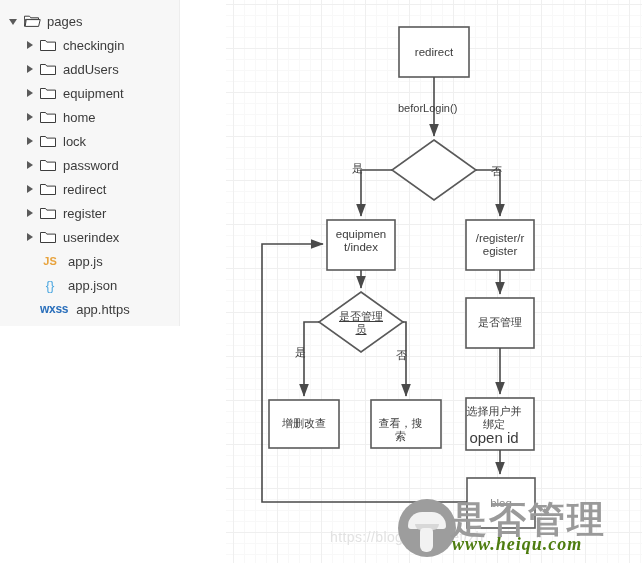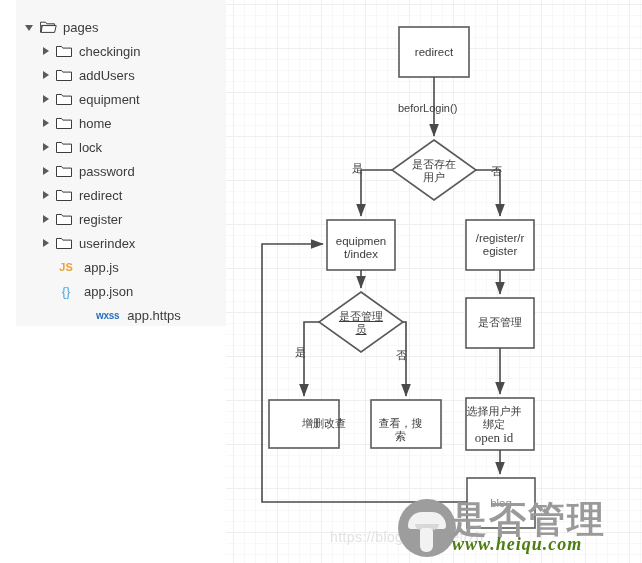--- a/index.html
+++ b/index.html
@@ -11,28 +11,28 @@
     width: 642px;
     height: 563px;
     font-family: "Liberation Sans", "DejaVu Sans", sans-serif;
     position: relative;
     overflow: hidden;
   }
 
   
   #file-explorer {
     position: absolute;
-    left: 16px;
+    left: 0;
     top: 0;
-    width: 220px;
+    width: 180px;
     height: 326px;
     background: #f7f7f7;
     border-right: 1px solid #ededed;
     box-sizing: border-box;
-    padding-top: 15px;
+    padding-top: 9px;
   }
   .tree-row {
     height: 24px;
     display: flex;
     align-items: center;
     font-size: 13px;
     color: #3b3b3b;
     white-space: nowrap;
   }
   .tree-row.depth0 { padding-left: 8px; }
@@ -76,21 +76,21 @@
     flex: 0 0 auto;
     margin-right: 8px;
     font-size: 10px;
     font-weight: bold;
     font-family: "Liberation Sans", sans-serif;
     text-align: center;
     min-width: 20px;
   }
   .file-icon.js { color: #e8a33d; font-size: 11px; }
   .file-icon.json { color: #4ea8e0; font-size: 13px; font-weight: normal; }
-  .file-icon.wxss { color: #2a6fbb; font-size: 10px; letter-spacing: -0.3px; margin-left: 40px; }
+  .file-icon.wxss { color: #2a6fbb; font-size: 12px; letter-spacing: -0.3px; }
   .tree-label { font-size: 13px; }
 
   
   #flow-canvas {
     position: absolute;
     left: 226px;
     top: 0;
     width: 416px;
     height: 563px;
     background-color: #ffffff;
@@ -370,56 +370,52 @@
       <path d="M274,450 L274,474"></path>
 
       <path d="M241,502 L36,502 L36,244 L97,244"></path>
     </g>
   </svg>
 
   <div class="node-label" style="left:173px; top:46px; width:70px;">
     <span>redirect</span>
   </div>
 
-  <div class="node-label cjk" style="left:168px; top:158px; width:80px;">
-    <div>是否存在</div>
-    <div>用户</div>
-  </div>
-
-  <div class="node-label" style="left:101px; top:235px; width:68px;">
+
+  <div class="node-label" style="left:101px; top:228px; width:68px;">
     <div>equipmen</div>
       <div>t/index</div>
   </div>
 
   <div class="node-label" style="left:240px; top:232px; width:68px;">
     <div>/register/r</div>
       <div>egister</div>
   </div>
 
   <div class="node-label cjk" style="left:95px; top:310px; width:80px;text-decoration:underline;">
     <div>是否管理</div>
       <div>员</div>
   </div>
 
   <div class="node-label cjk" style="left:240px; top:316px; width:68px;">
     <span>是否管理</span>
   </div>
 
-  <div class="node-label cjk" style="left:43px; top:417px; width:70px;margin-left:20px;">
+  <div class="node-label cjk" style="left:43px; top:417px; width:70px;">
     <span>增删改查</span>
   </div>
 
   <div class="node-label cjk" style="left:149px; top:417px; width:51px;">
     <span>查看，搜索</span>
   </div>
 
   <div class="node-label cjk" style="left:240px; top:405px; width:56px;">
     <div>选择用户并</div>
       <div>绑定</div>
-    <div style="font-family:Liberation Serif, serif; font-size:13px;">open id</div>
+    <div style="font-family:Liberation Sans, sans-serif; font-size:15px;">open id</div>
   </div>
 
   <div class="node-label" style="left:241px; top:497px; width:68px; color:#8a8a8a;">
     <span>blog</span>
   </div>
 
   <div class="edge-label" style="left:172px; top:102px; font-family:'Liberation Sans',sans-serif;">beforLogin()</div>
   <div class="edge-label" style="left:126px; top:161px;">是</div>
   <div class="edge-label" style="left:265px; top:164px;">否</div>
   <div class="edge-label" style="left:69px; top:345px;">是</div>

